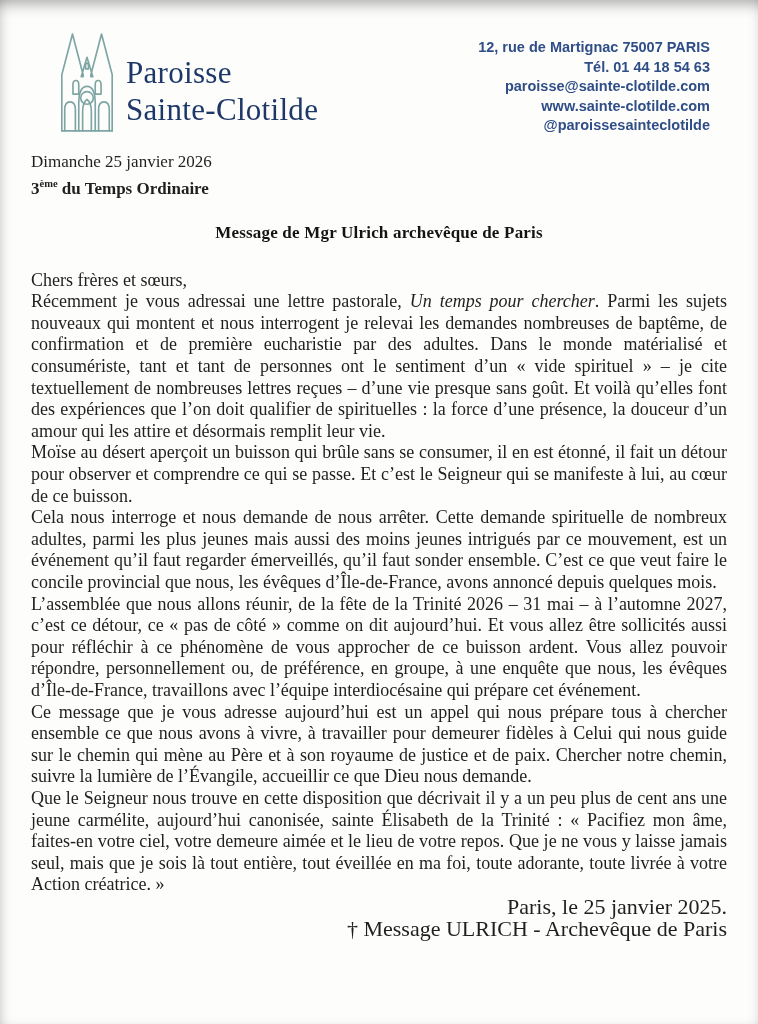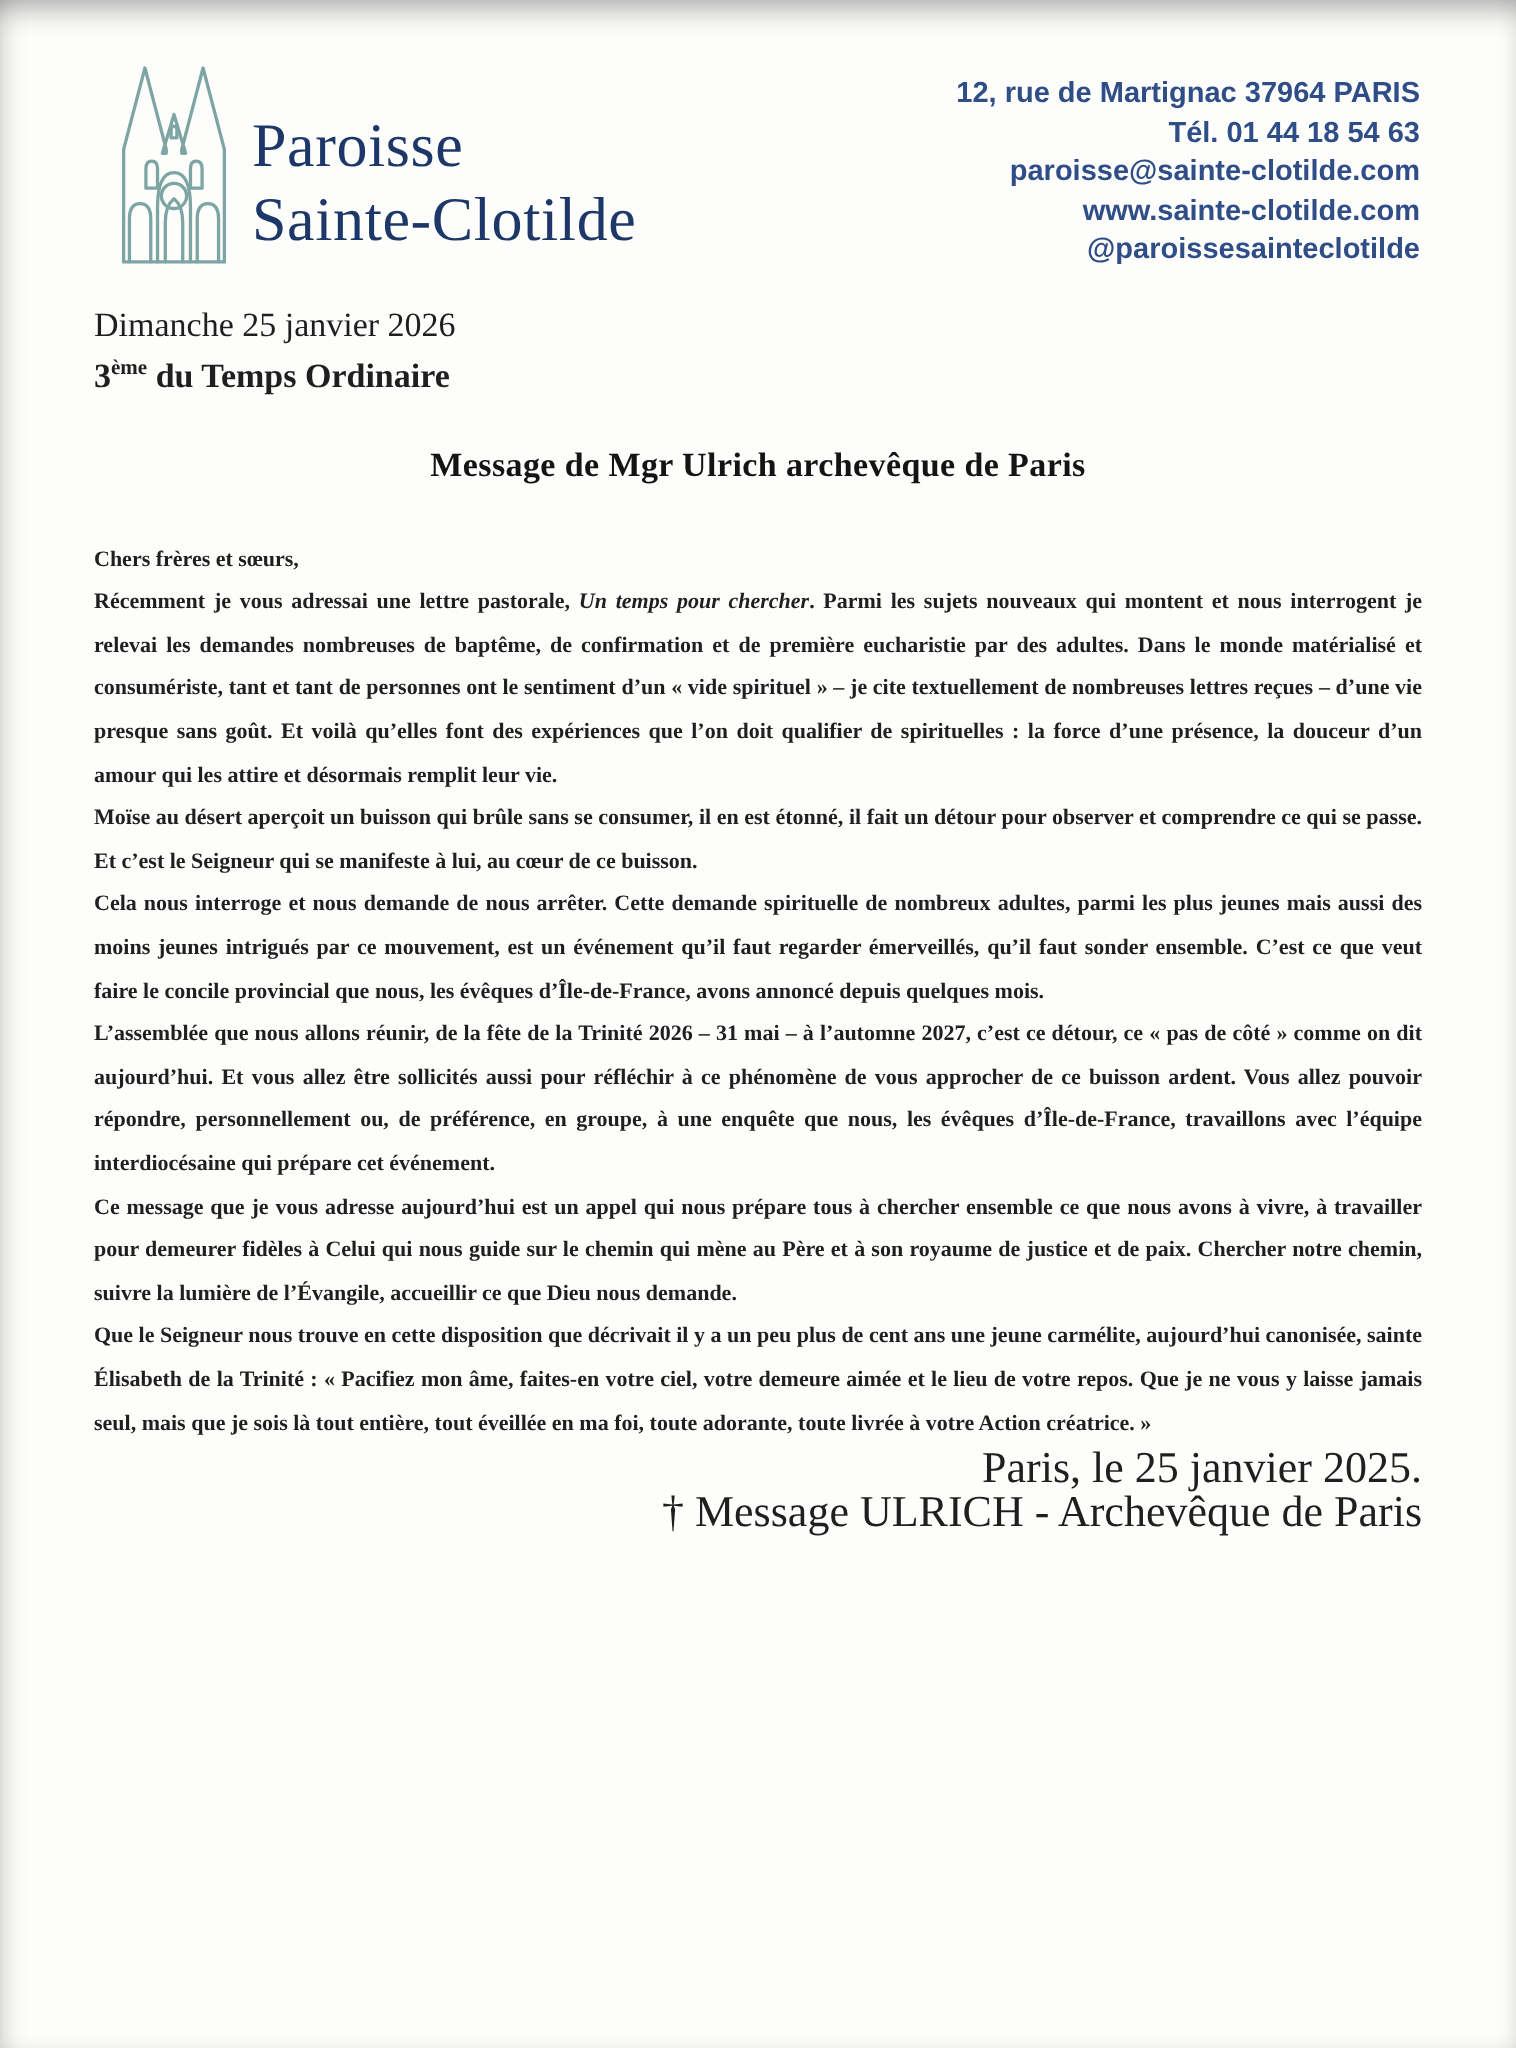--- a/index.html
+++ b/index.html
@@ -41,43 +41,42 @@
   .contact {
     margin-top: 10px;
     text-align: right;
     font-family: "Liberation Sans", sans-serif;
     font-size: 14.5px;
     line-height: 19.5px;
     color: #2f4e87;
     font-weight: 600;
   }
   
-  .content { padding: 0 47px; }
+  .content { padding: 0 31px; }
   .dateline {
     margin-top: 15px;
     font-size: 17px;
     line-height: 22px;
   }
   .liturgical { font-weight: bold; }
   .liturgical sup { font-size: 10.5px; font-weight: bold; }
   .title {
     margin: 23px 0 0 0;
     font-size: 17px;
     font-weight: bold;
     text-align: center;
     letter-spacing: 0.2px;
     color: #141414;
   }
   
   .letter-body {
     margin-top: 27px;
-    font-size: 11px;
+    font-size: 18px;
     line-height: 21.6px;
     text-align: justify;
-    font-weight: bold;
   }
   .letter-body p { margin: 0; }
   .letter-body em { font-style: italic; }
   
   .signoff {
     font-size: 22px;
     line-height: 21.8px;
     text-align: right;
   }
 </style>
@@ -106,21 +105,21 @@
           <path d="M9 104 L9 82 Q9 74 14.5 74 Q20 74 20 82 L20 104"></path>
           <path d="M44 104 L44 82 Q44 74 49.5 74 Q55 74 55 82 L55 104"></path>
         </svg>
       </span>
       <div class="wordmark">
         <div>Paroisse</div>
         <div>Sainte-Clotilde</div>
       </div>
     </div>
     <div class="contact">
-      <div>12, rue de Martignac 37964 PARIS</div>
+      <div>12, rue de Martignac 75007 PARIS</div>
       <div>Tél. 01 44 18 54 63</div>
       <div>paroisse@sainte-clotilde.com</div>
       <div>www.sainte-clotilde.com</div>
       <div>@paroissesainteclotilde</div>
     </div>
   </header>
 
   <div class="content">
 
     <section class="dateline">

